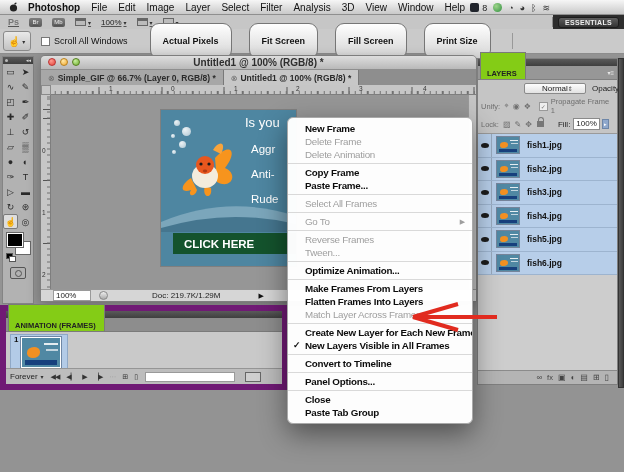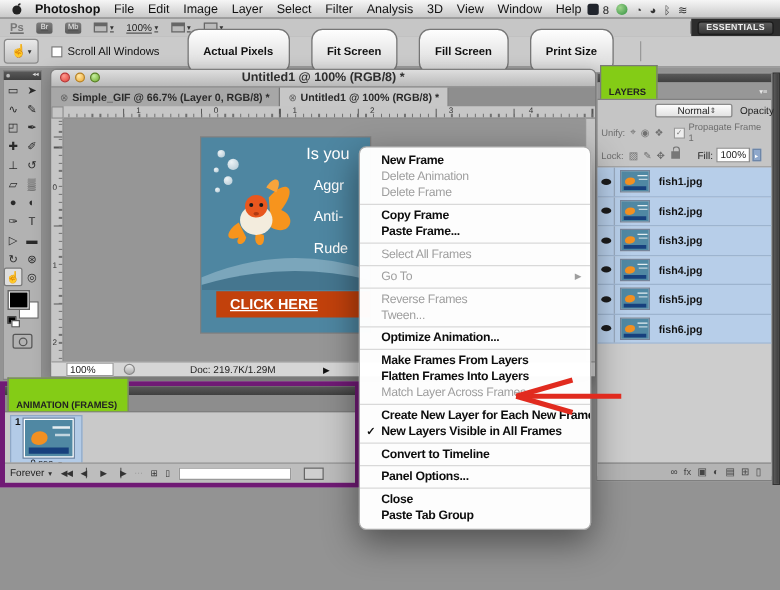--- a/index.html
+++ b/index.html
@@ -100,32 +100,32 @@
   .circle-icon{width:7px;height:7px;border-radius:50%;border:1px solid #888;background:linear-gradient(#eee,#aaa);margin-left:8px;}
   .doc-size{margin-left:44px;}
   .flyout{margin-left:38px;font-size:7px;color:#111;}
   
   .banner{position:absolute;left:110px;top:15px;width:135px;height:156px;background:#4e86a1;overflow:hidden;
     box-shadow:0 0 0 1px rgba(0,0,0,.15);}
   .bubble{position:absolute;border-radius:50%;background:radial-gradient(circle at 35% 30%,#fff,#b9cdd8);opacity:.9;}
   .banner-headline{position:absolute;left:84px;top:5px;font-size:13px;color:#fff;white-space:nowrap;}
   .banner-line{position:absolute;left:90px;font-size:11.5px;color:#fff;white-space:nowrap;}
   .wave{position:absolute;left:0;bottom:34px;width:135px;height:30px;}
-  .banner-btn{position:absolute;left:12px;bottom:12px;width:123px;height:21px;background:#c2410c;
-    color:#fff;font-size:11.5px;font-weight:700;display:flex;align-items:center;padding-left:11px;box-sizing:border-box;white-space:nowrap;text-decoration:underline;}
+  .banner-btn{position:absolute;left:12px;bottom:12px;width:123px;height:21px;background:#14532d;
+    color:#fff;font-size:11.5px;font-weight:700;display:flex;align-items:center;padding-left:11px;box-sizing:border-box;white-space:nowrap;}
   .fish{position:absolute;left:18px;top:28px;width:62px;height:64px;}
   
   .mini-banner{position:relative;width:100%;height:100%;background:#5088a3;overflow:hidden;}
   .mb-fish{position:absolute;left:12%;top:32%;width:36%;height:36%;background:#f29022;border-radius:55% 45% 55% 45%;}
   .mb-line{position:absolute;right:6%;top:18%;width:36%;height:7%;background:rgba(255,255,255,.85);}
   .mb-line2{position:absolute;right:6%;top:38%;width:30%;height:6%;background:rgba(255,255,255,.65);}
   .mb-btn{position:absolute;left:8%;right:8%;bottom:7%;height:17%;background:#17407d;}
   
   .anim-panel{position:absolute;left:0;top:305px;width:288px;height:85px;background:#c9c9c9;
-    border:4px solid #701a75;box-sizing:border-box;}
+    border:6px solid #701a75;box-sizing:border-box;}
   .panel-strip{height:7px;background:linear-gradient(#5a5a5a,#3f3f3f);display:flex;align-items:center;justify-content:space-between;padding:0 3px;}
   .panel-tabrow{height:13px;background:#8d8d8d;border-bottom:1px solid #7a7a7a;display:flex;align-items:flex-end;}
   .panel-tab{background:#84cc16;font-size:7.5px;font-weight:700;color:#222;padding:16px 8px 1px 6px;
     border:1px solid #7a7a7a;border-bottom:none;margin-left:2px;white-space:nowrap;}
   .anim-content{position:relative;height:47px;background:#c9c9c9;}
   .frame-sel{position:absolute;left:4px;top:2px;width:58px;height:45px;background:#b3cbe7;border:1px solid #8fa8c6;box-sizing:border-box;}
   .frame-num{position:absolute;left:3px;top:0;font-size:8px;font-weight:700;color:#111;}
   .frame-thumb{position:absolute;left:10px;top:2px;width:40px;height:31px;background:#fff;padding:1px;box-sizing:border-box;box-shadow:0 0 0 1px #6f87a5;}
   .frame-delay{position:absolute;left:0;bottom:1px;width:100%;text-align:center;font-size:7.5px;color:#111;}
   .anim-footer{position:absolute;left:0;bottom:0;width:100%;height:16px;background:#bdbdbd;border-top:1px solid #959595;
@@ -583,22 +583,22 @@
       <span>◐</span>
       <span>▤</span>
       <span>⊞</span>
       <span>▯</span>
     </div>
   </div>
   <div class="dock-strip"></div>
 
   <div class="ctx-menu" id="ctx-menu">
       <div class="ctx-item">New Frame</div>
+      <div class="ctx-item dis">Delete Frame</div>
       <div class="ctx-item dis">Delete Animation</div>
-      <div class="ctx-item dis">Delete Frame</div>
       <div class="ctx-sep"></div>
       <div class="ctx-item">Copy Frame</div>
       <div class="ctx-item">Paste Frame...</div>
       <div class="ctx-sep"></div>
       <div class="ctx-item dis">Select All Frames</div>
       <div class="ctx-sep"></div>
       <div class="ctx-item dis">Go To<span class="ctx-sub">▶</span></div>
       <div class="ctx-sep"></div>
       <div class="ctx-item dis">Reverse Frames</div>
       <div class="ctx-item dis">Tween...</div>

